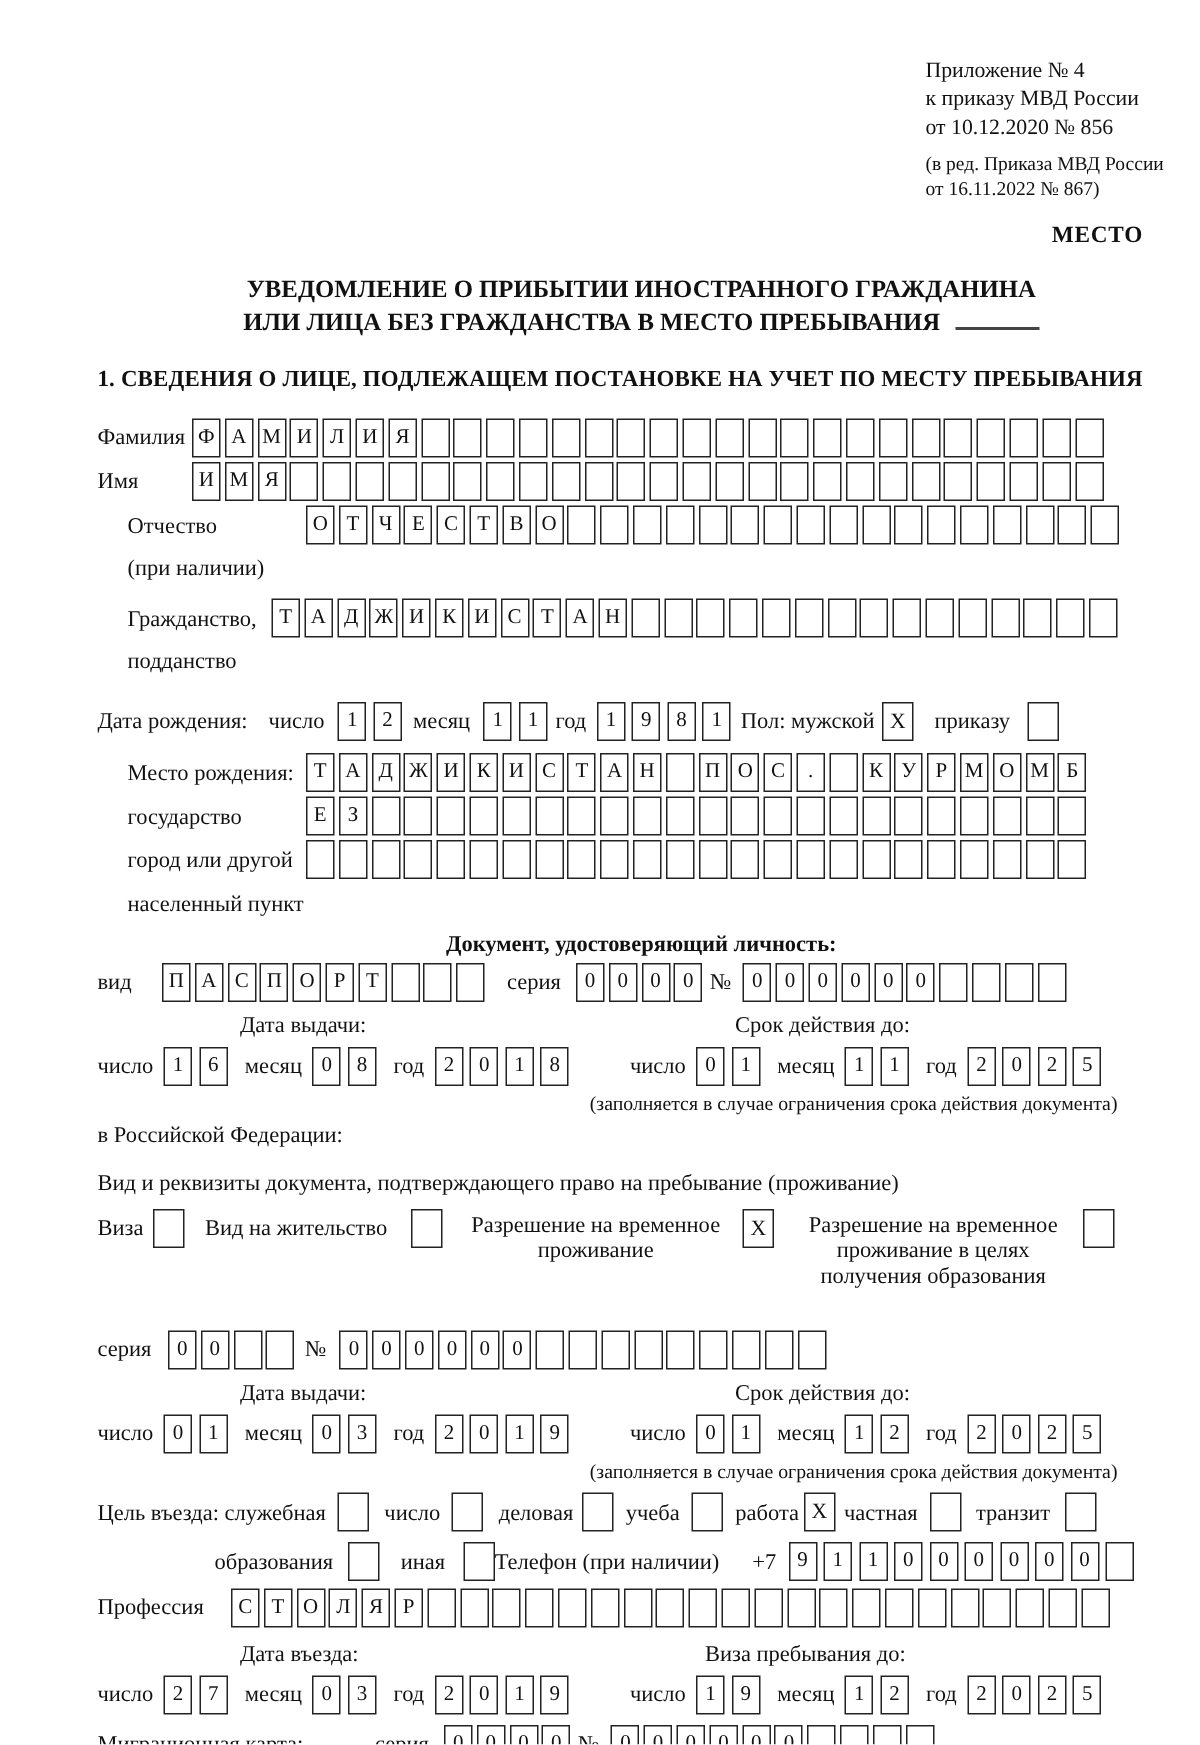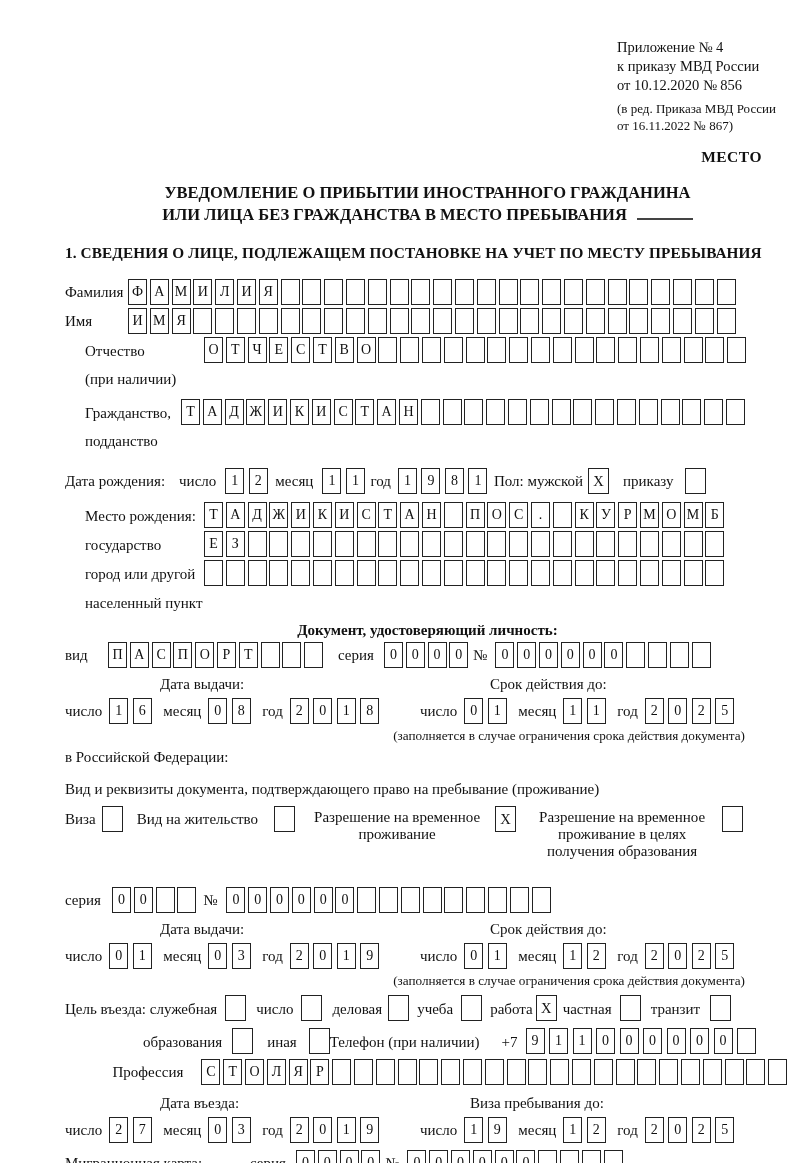--- a/index.html
+++ b/index.html
@@ -531,21 +531,21 @@
         <span class="cell">0</span>
         <span class="cell">0</span>
         <span class="cell">0</span>
         <span class="cell">0</span>
         <span class="cell">0</span>
         <span class="cell">0</span>
         <span class="cell"></span>
       </span>
   </div>
 
-  <div class="row" style="margin-top:5px;justify-content:flex-end;">
+  <div class="row" style="margin-top:5px;">
     <div class="lbl lblcol" style="width:89px;">Профессия</div>
     <div class="cells">
         <span class="cell">С</span>
         <span class="cell">Т</span>
         <span class="cell">О</span>
         <span class="cell">Л</span>
         <span class="cell">Я</span>
         <span class="cell">Р</span>
         <span class="cell"></span>
         <span class="cell"></span>

